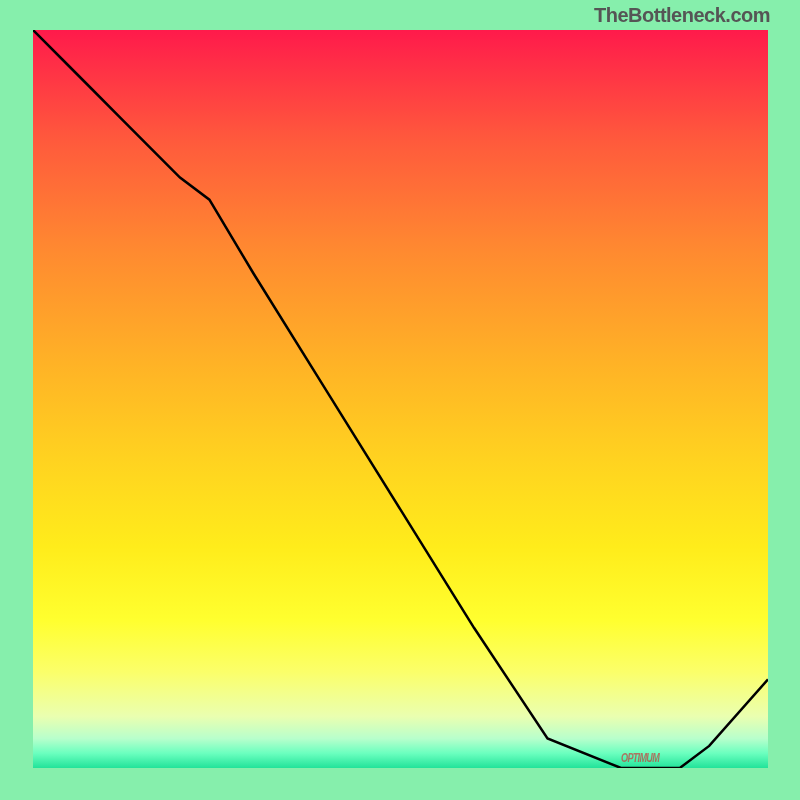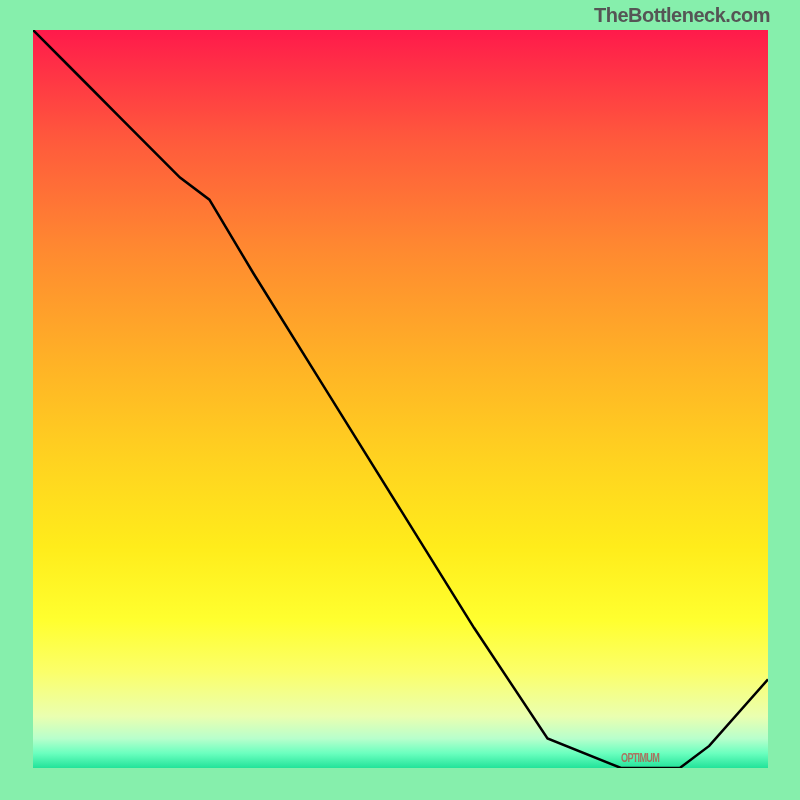--- a/index.html
+++ b/index.html
@@ -27,20 +27,21 @@
     letter-spacing: -0.5px;
     z-index: 10;
   }
   .plot-area {
     position: absolute;
     left: 33px;
     top: 30px;
     width: 735px;
     height: 738px;
     overflow: hidden;
+    font-style: italic;
   }
   .gradient-bg {
     position: absolute;
     inset: 0;
     background: linear-gradient(
       to bottom,
       #ff1a4b 0%,
       #ff3046 5%,
       #ff5a3c 15%,
       #ff8a30 30%,

